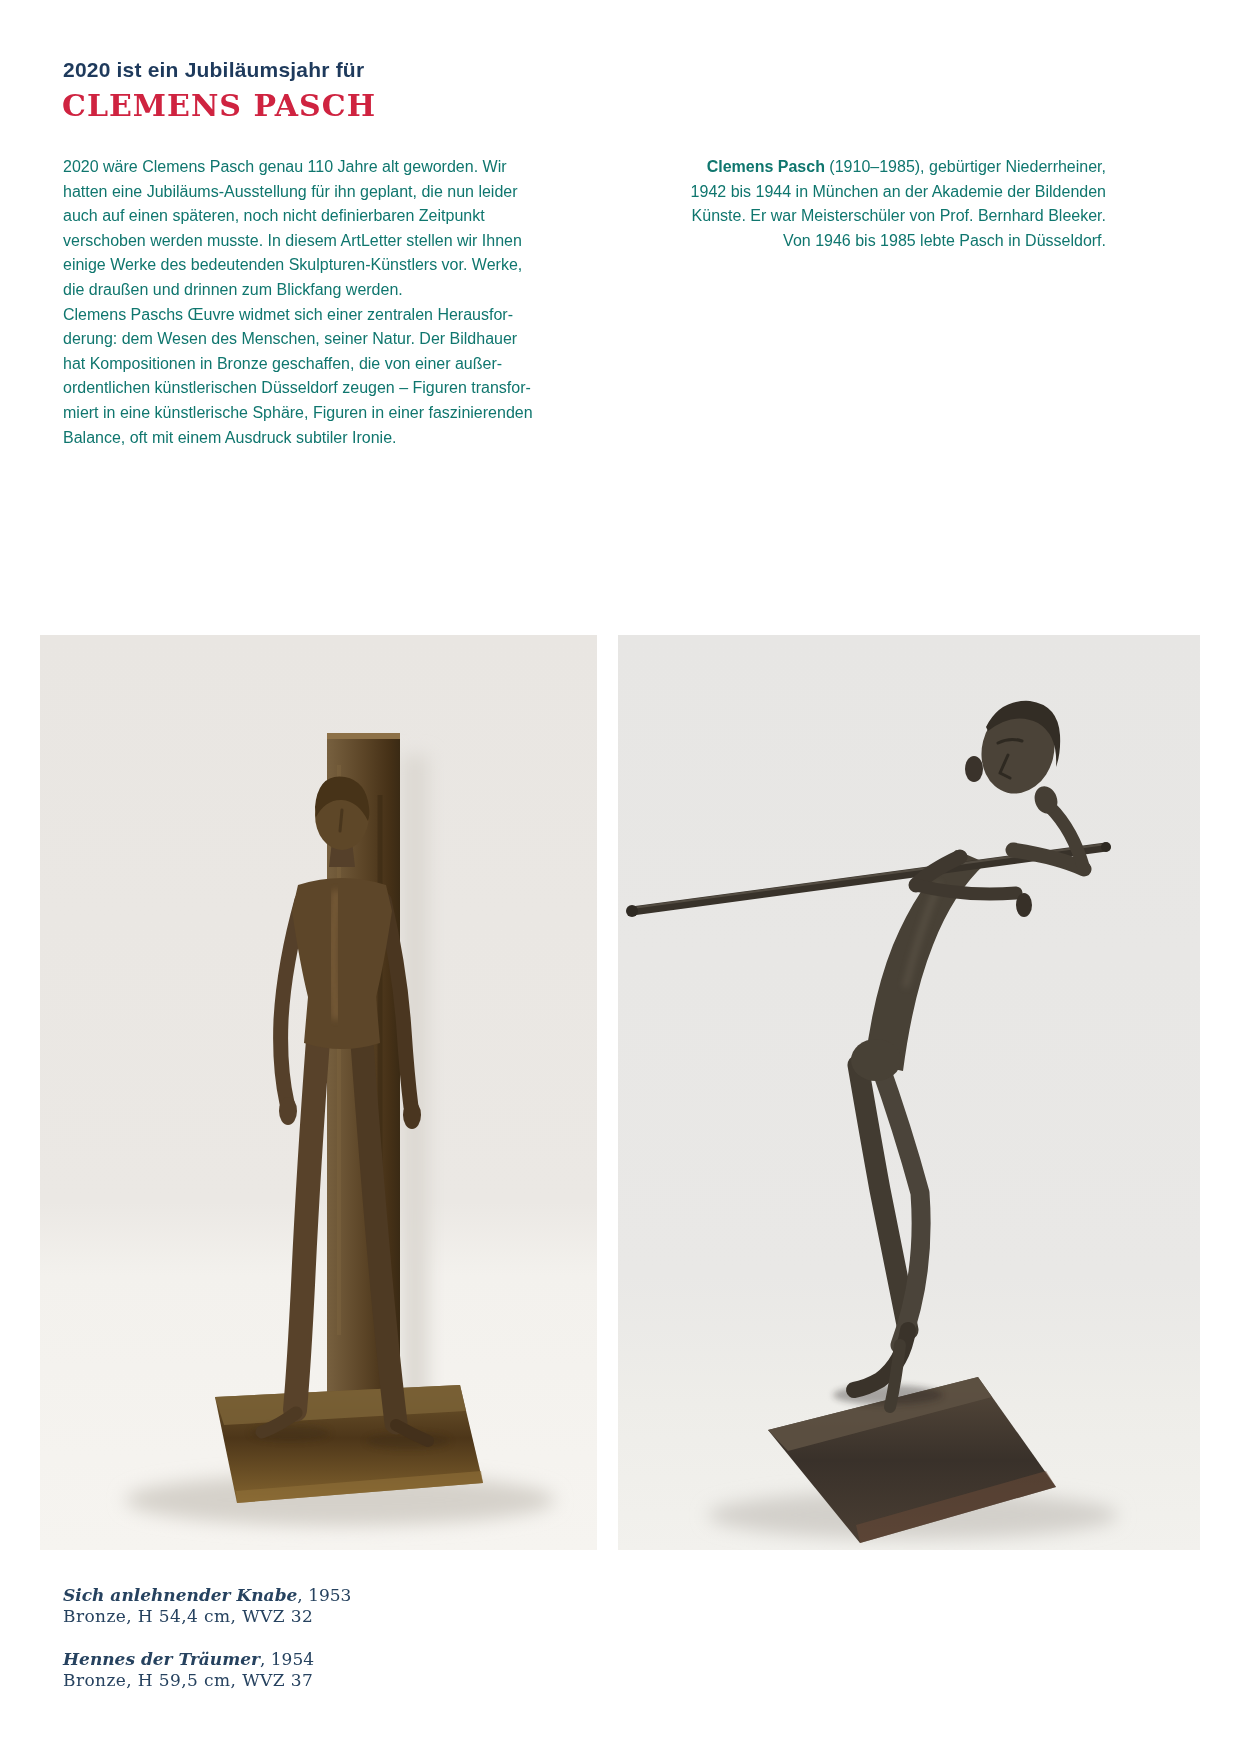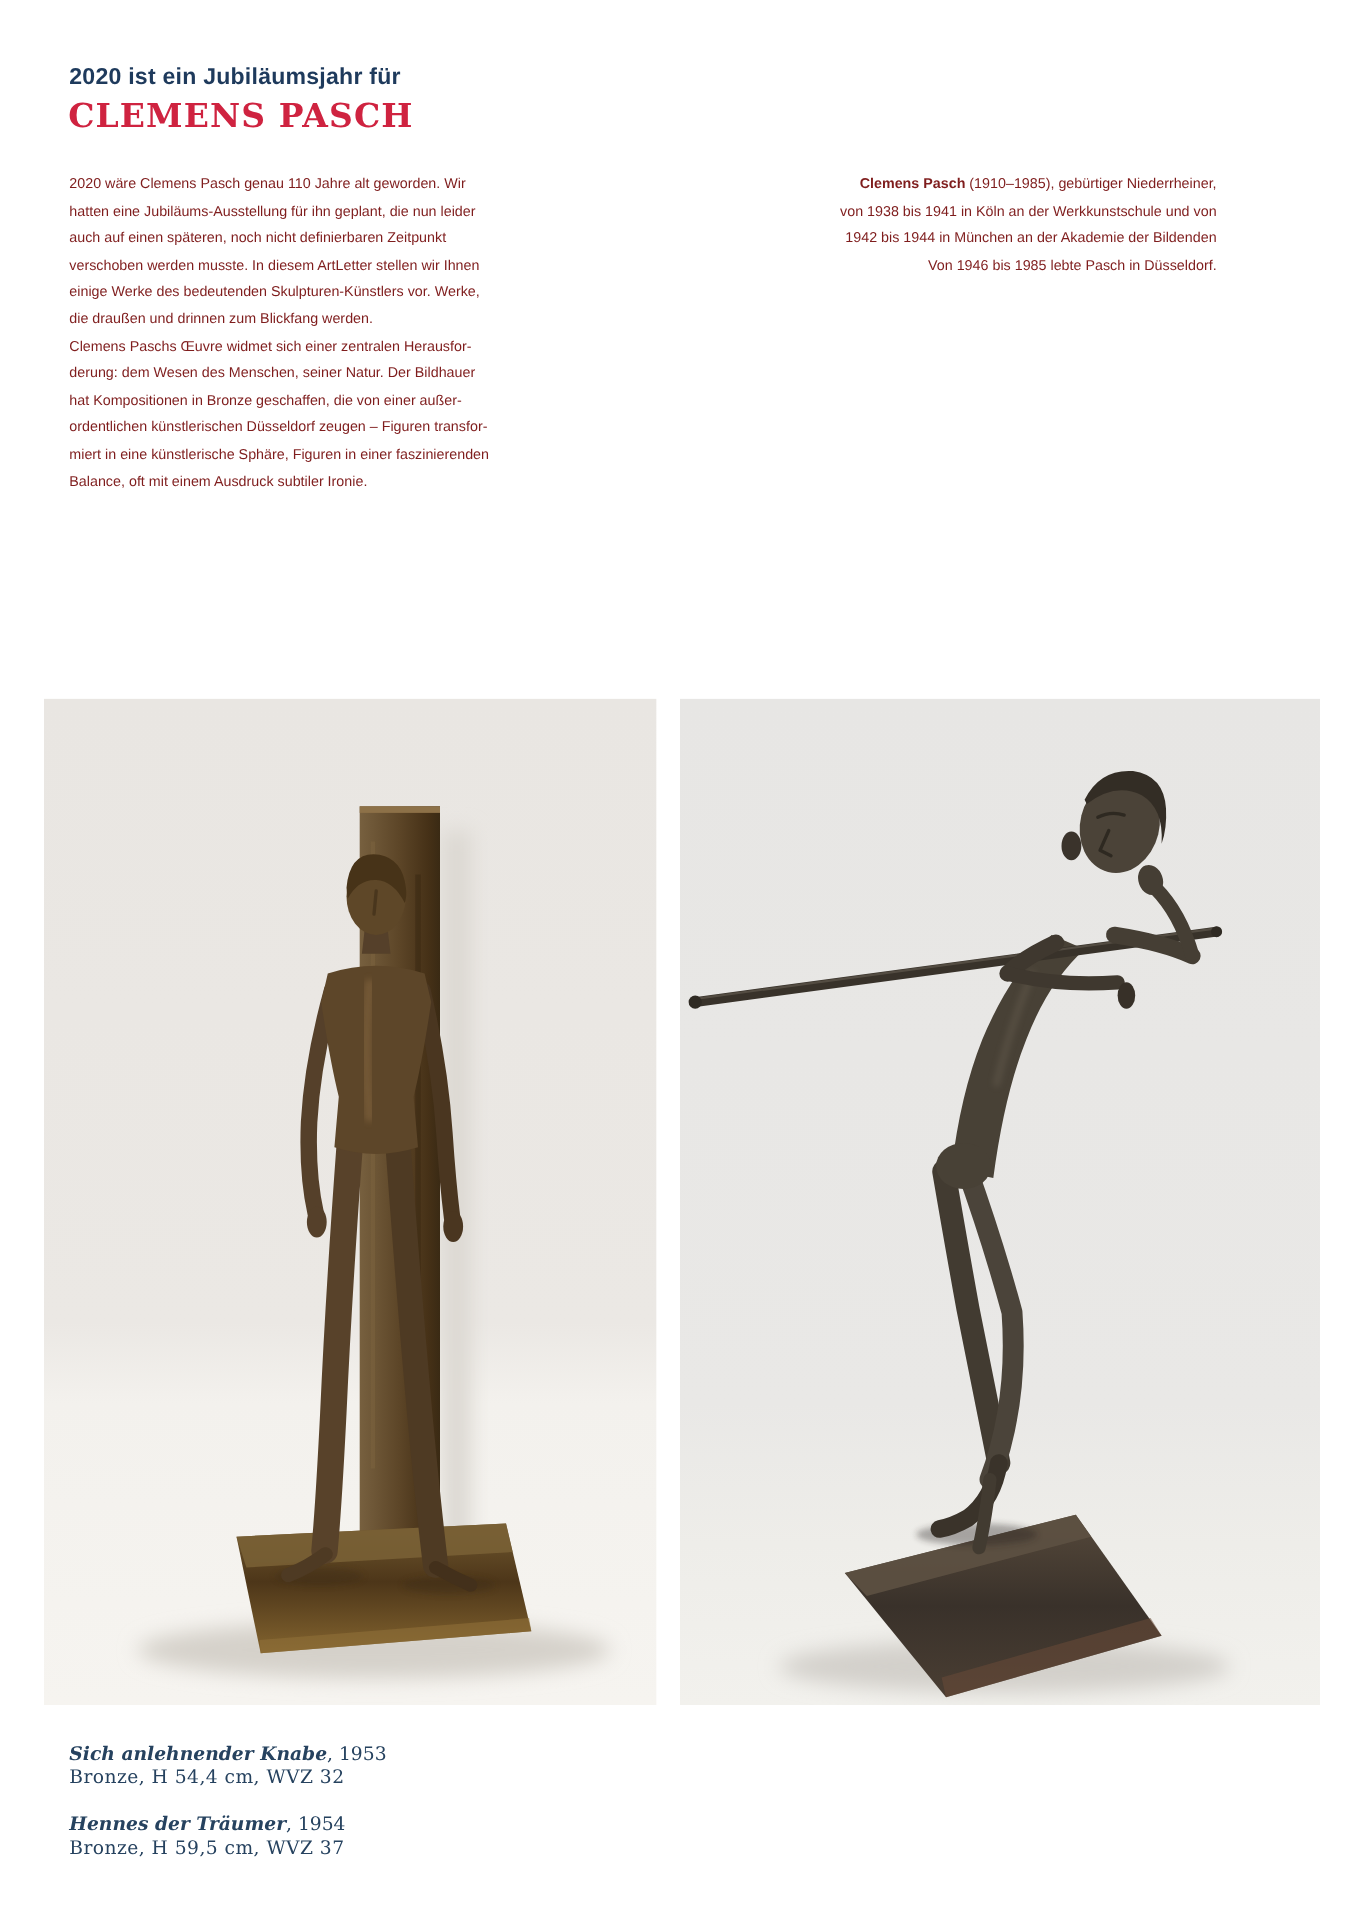--- a/index.html
+++ b/index.html
@@ -2,21 +2,21 @@
 <html><head>
 <meta charset="utf-8">
 <style>
   html,body{margin:0;padding:0;background:#ffffff;}
   body{width:1241px;height:1754px;position:relative;font-family:"Liberation Sans",sans-serif;color:#1f3a5a;}
   .page{position:absolute;inset:0;width:1241px;height:1754px;background:#ffffff;overflow:hidden;}
 
   .kicker{position:absolute;left:63px;top:58px;font-size:21px;font-weight:bold;letter-spacing:0.2px;color:#1e3a5c;white-space:nowrap;}
   .title{position:absolute;left:62px;top:88px;margin:0;font-family:"DejaVu Serif",serif;font-weight:bold;font-size:30px;letter-spacing:1px;color:#cf2340;white-space:nowrap;}
 
-  .col{position:absolute;top:155px;font-size:13px;line-height:24.6px;color:#7f1d1d;}
+  .col{position:absolute;top:155px;font-size:16px;line-height:24.6px;color:#0f766e;}
   .col .line{white-space:nowrap;}
   .col-left{left:63px;width:505px;}
   .col-right{left:601px;width:505px;text-align:right;}
   .col strong{font-weight:bold;}
 
   .photo{position:absolute;margin:0;padding:0;overflow:hidden;}
   .photo svg{display:block;}
   .photo-left{left:40px;top:635px;width:557px;height:915px;}
   .photo-right{left:618px;top:635px;width:582px;height:915px;}
 
@@ -45,22 +45,22 @@
       <div class="line">derung: dem Wesen des Menschen, seiner Natur. Der Bildhauer</div>
       <div class="line">hat Kompositionen in Bronze geschaffen, die von einer außer-</div>
       <div class="line">ordentlichen künstlerischen Düsseldorf zeugen – Figuren transfor-</div>
       <div class="line">miert in eine künstlerische Sphäre, Figuren in einer faszinierenden</div>
       <div class="line">Balance, oft mit einem Ausdruck subtiler Ironie.</div>
     </div>
 
   <div class="col col-right">
     <div class="line"><strong>Clemens Pasch</strong><span> (1910–1985), gebürtiger Niederrheiner,</span></div>
     <div>
-        <div class="line">von 1938 bis 1941 in Köln an der Werkkunstschule und von</div>
         <div class="line">1942 bis 1944 in München an der Akademie der Bildenden</div>
+        <div class="line">Künste. Er war Meisterschüler von Prof. Bernhard Bleeker.</div>
         <div class="line">Von 1946 bis 1985 lebte Pasch in Düsseldorf.</div>
       </div>
   </div>
 
   <figure class="photo photo-left">
     <svg viewBox="0 0 557 915" width="557" height="915">
       <defs>
         <linearGradient id="LbgA" x1="0" y1="0" x2="0" y2="1">
           <stop offset="0" stop-color="#e9e6e2"></stop>
           <stop offset="0.62" stop-color="#ebe8e4"></stop>

